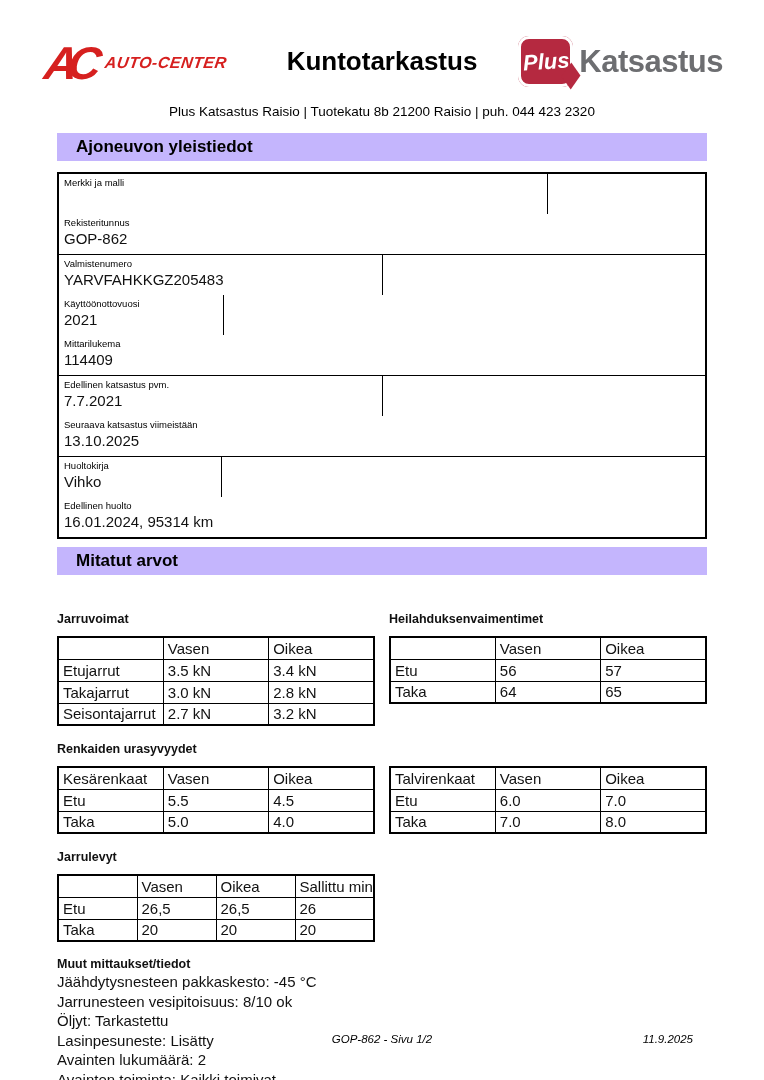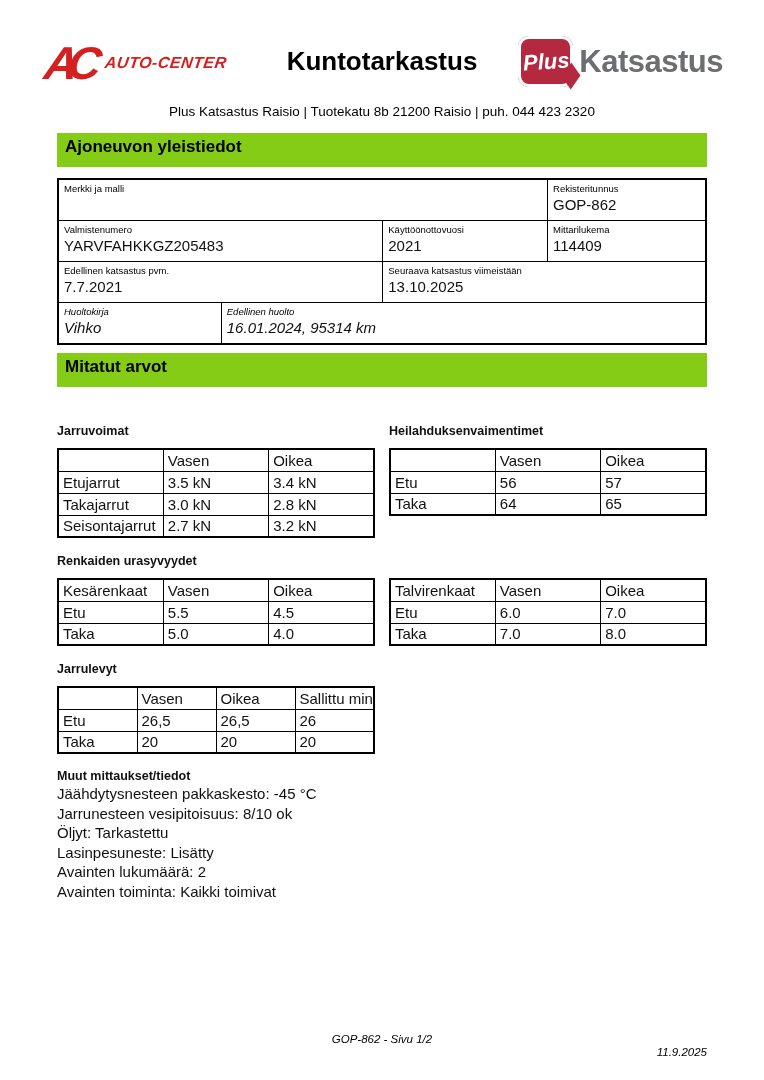--- a/index.html
+++ b/index.html
@@ -49,30 +49,30 @@
     transform: rotate(-4deg);
   }
   .plus-name {
     font-size: 31px; font-weight: bold; color: #6d6e71;
     margin-left: 6px; letter-spacing: -0.5px;
   }
   .address-line { text-align: center; font-size: 13.5px; margin-top: 8px; color: #000; }
 
   
   .section-bar {
-    background: #84cc16; height: 34px; line-height: 28px;
-    font-size: 17px; font-weight: bold; padding-left: 8px; color: #000;
+    background: #c4b5fd; height: 28px; line-height: 28px;
+    font-size: 17px; font-weight: bold; padding-left: 19px; color: #000;
   }
   .bar-vehicle { margin-top: 14px; }
   .bar-measured { margin-top: 8px; }
 
   
   .vtable { border: 2px solid #000; margin-top: 11px; }
-  .vrow { display: flex; border-bottom: 1px solid #000; }
-  .vrow:last-child { border-bottom: none; font-style: italic; }
+  .vrow { display: flex; border-bottom: 1px solid #000; flex-direction: column; }
+  .vrow:last-child { border-bottom: none; }
   .vcell { border-right: 1px solid #000; padding: 3px 0 2px 5px; height: 40px; overflow: hidden; }
   .vcell:last-child { border-right: none; }
   .vlabel { font-size: 9.5px; color: #000; }
   .vvalue { font-size: 15px; margin-top: 2px; white-space: nowrap; }
 
   
   .m-grid { display: flex; justify-content: space-between; align-items: flex-start; }
   .m-col { width: 318px; }
   .m-label { font-size: 12.5px; font-weight: bold; margin-bottom: 10px; }
   .m-label-top { margin-top: 37px; }
@@ -89,21 +89,21 @@
   .muut { margin-top: 15px; }
   .muut-title { font-size: 12.5px; font-weight: bold; margin-bottom: 1px; }
   .muut-line { font-size: 15px; line-height: 19.5px; }
 
   
   .footer {
     position: absolute; left: 57px; right: 57px; top: 1033px;
     font-style: italic; font-size: 11.5px; color: #000;
   }
   .footer-center { position: absolute; left: 0; right: 0; text-align: center; }
-  .footer-right { position: absolute; right: 0; margin-top: 13px; }
+  .footer-right { position: absolute; right: 14px; }
 </style>
 </head>
 <body>
 
 <div class="page">
 
   <div class="header">
     <div class="ac-logo">
       <span class="ac-monogram">AC</span>
       <span class="ac-name">Auto-Center</span>

